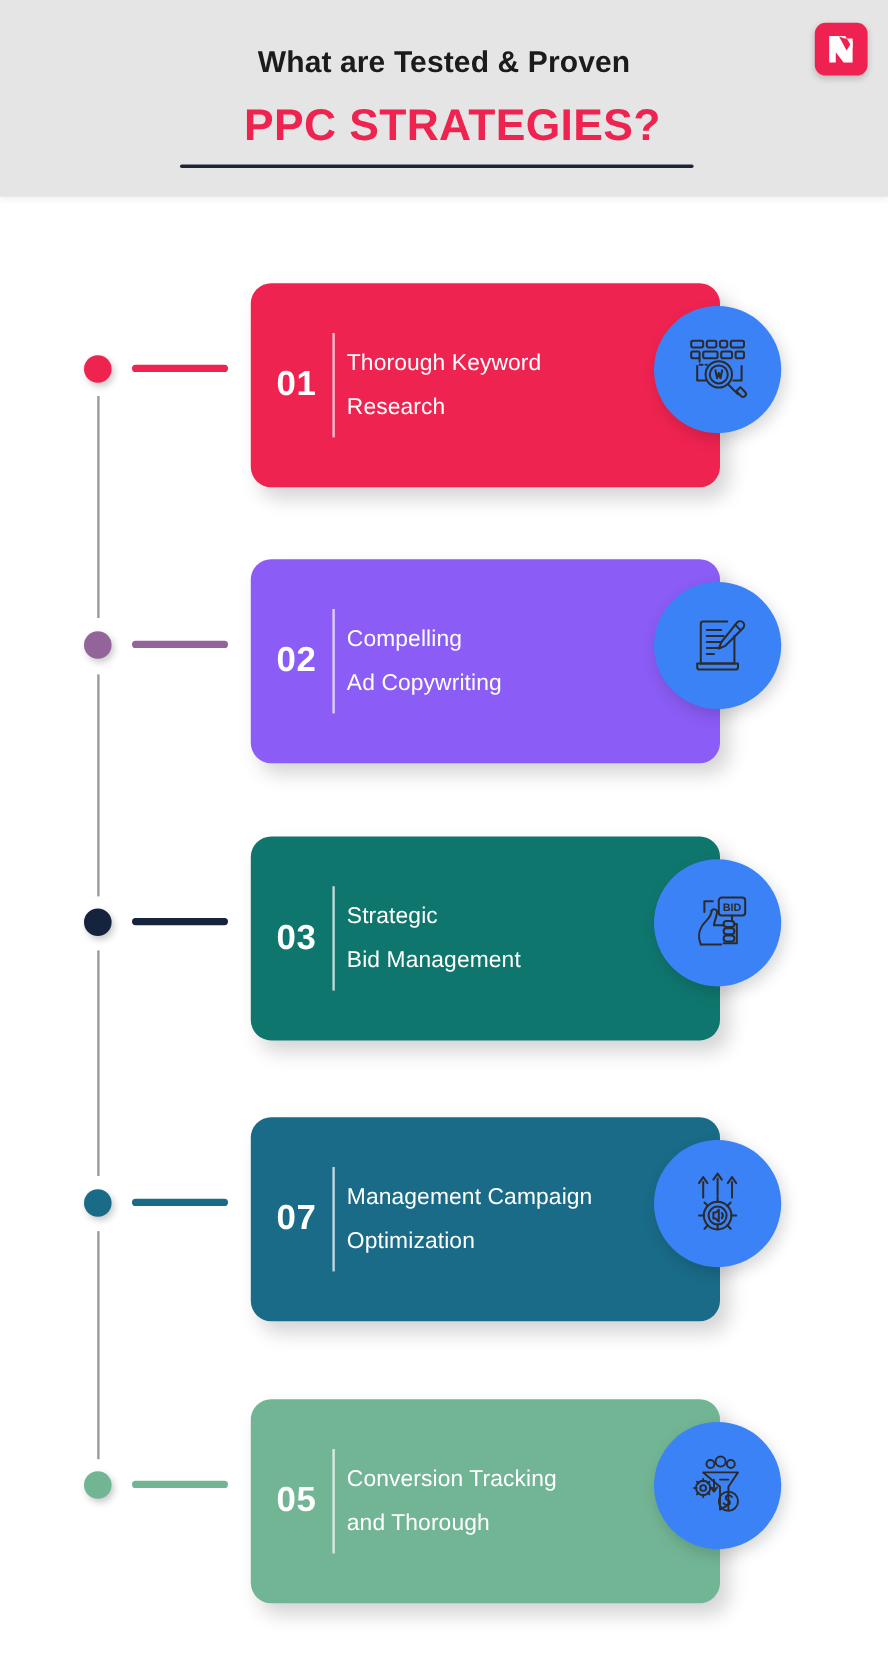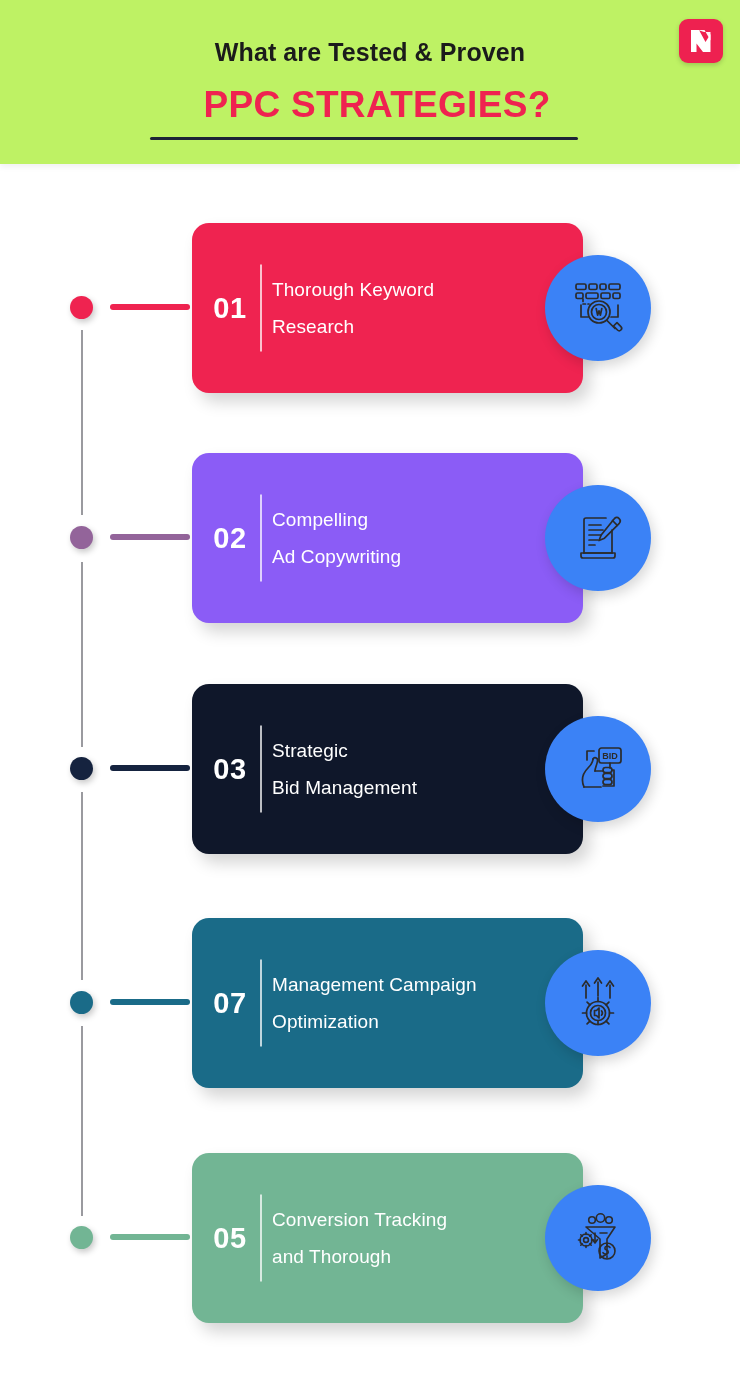--- a/index.html
+++ b/index.html
@@ -7,21 +7,21 @@
     width:740px; height:1396px;
     background:#ffffff;
     font-family:"Liberation Sans", sans-serif;
     overflow:hidden;
   }
   #root { position:relative; width:740px; height:1396px; background:#ffffff; }
 
   
   .header {
     position:absolute; left:0; top:0; width:740px; height:164px;
-    background:#bef264;
+    background:#e5e5e5;
     box-shadow:0 3px 6px rgba(0,0,0,0.06);
   }
   .header-line1 {
     position:absolute; left:0; top:38px; width:740px;
     text-align:center;
     font-size:25px; font-weight:700; color:#1b1b1b;
     letter-spacing:0.1px;
   }
   .header-line2 {
     position:absolute; left:0; top:84px; width:740px;
@@ -49,23 +49,24 @@
   .dot {
     position:absolute; width:23px; height:23px; border-radius:50%;
     box-shadow:2px 3px 6px rgba(0,0,0,0.22);
   }
   .connector {
     position:absolute; height:6px; border-radius:3px;
   }
 
   
   .card {
-    position:absolute; left:192px; width:391px; height:170px;
+    position:absolute; left:209px; width:391px; height:170px;
     border-radius:17px;
     box-shadow:7px 9px 16px rgba(0,0,0,0.17);
+    margin-top:13px;
   }
   .card-num {
     position:absolute; left:12px; top:50%; transform:translateY(-50%);
     width:52px; text-align:center;
     font-size:29px; font-weight:700; color:#ffffff;
     letter-spacing:0.5px;
   }
   .card-divider {
     position:absolute; left:68px; top:50%; transform:translateY(-50%);
     width:2px; height:87px; background:rgba(255,255,255,0.72);
@@ -156,21 +157,21 @@
       <path d="M44 45 L44 22"></path>
       <path d="M16 45 L44 45"></path>
       <path d="M21 17 L33 17 M21 22 L35 22 M21 27 L33 27 M21 32 L30 32 M21 37 L27 37"></path>
       <path d="M46.5 10.5 a3.4 3.4 0 0 1 4.8 4.8 L36.5 30.2 L31 32.5 L33.2 27 Z"></path>
       <path d="M44.5 12.5 L49.3 17.3"></path>
     </svg>
   </div>
 
   <div class="dot" style="left:70px;top:757px;background:#15233f;"></div>
   <div class="connector" style="left:110px;top:765px;width:80px;background:#15233f;"></div>
-  <div class="card" style="top:684px;background:#0f172a;padding-left:32px;">
+  <div class="card" style="top:684px;background:#0f766e;padding-left:32px;">
     <div class="card-num">03</div>
     <div class="card-divider"></div>
     <div class="card-text">
       <span>Strategic</span>
       <span class="l2">Bid Management</span>
     </div>
   </div>
   <div class="icon-bubble" style="left:545px;top:716px;">
     <svg width="58" height="58" viewBox="0 0 58 58" fill="none" stroke="#2b2b2b" stroke-width="1.7" stroke-linecap="round" stroke-linejoin="round">
       <path d="M18 20 L18 11 L25 11"></path>

